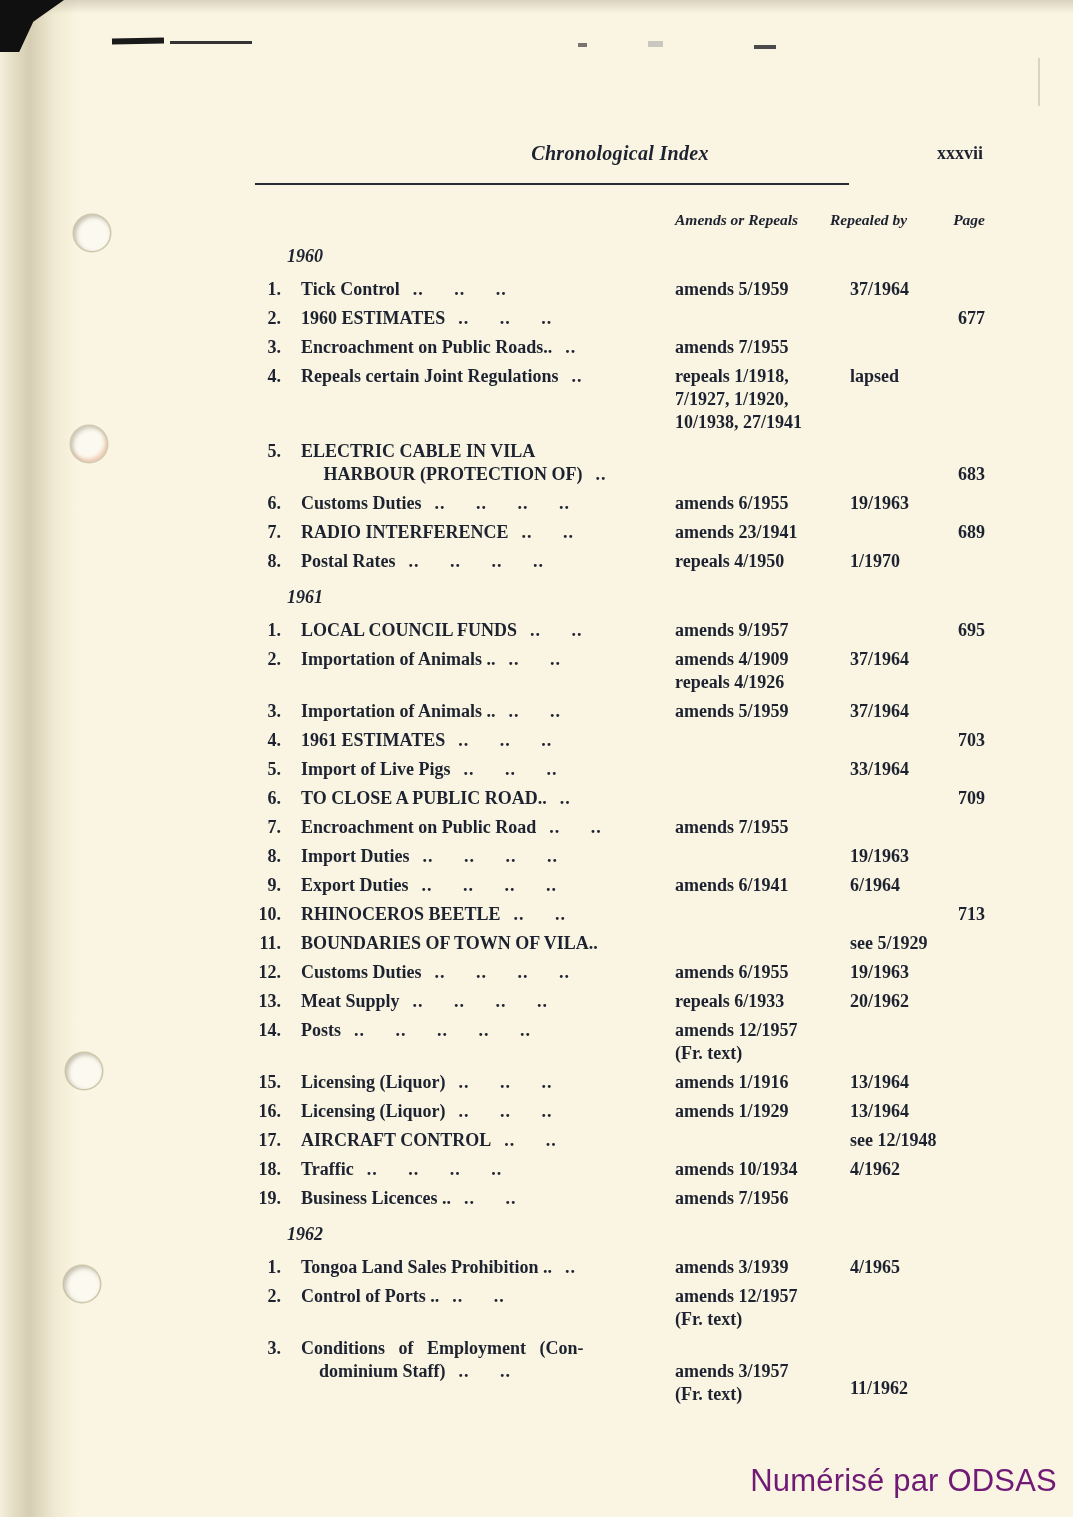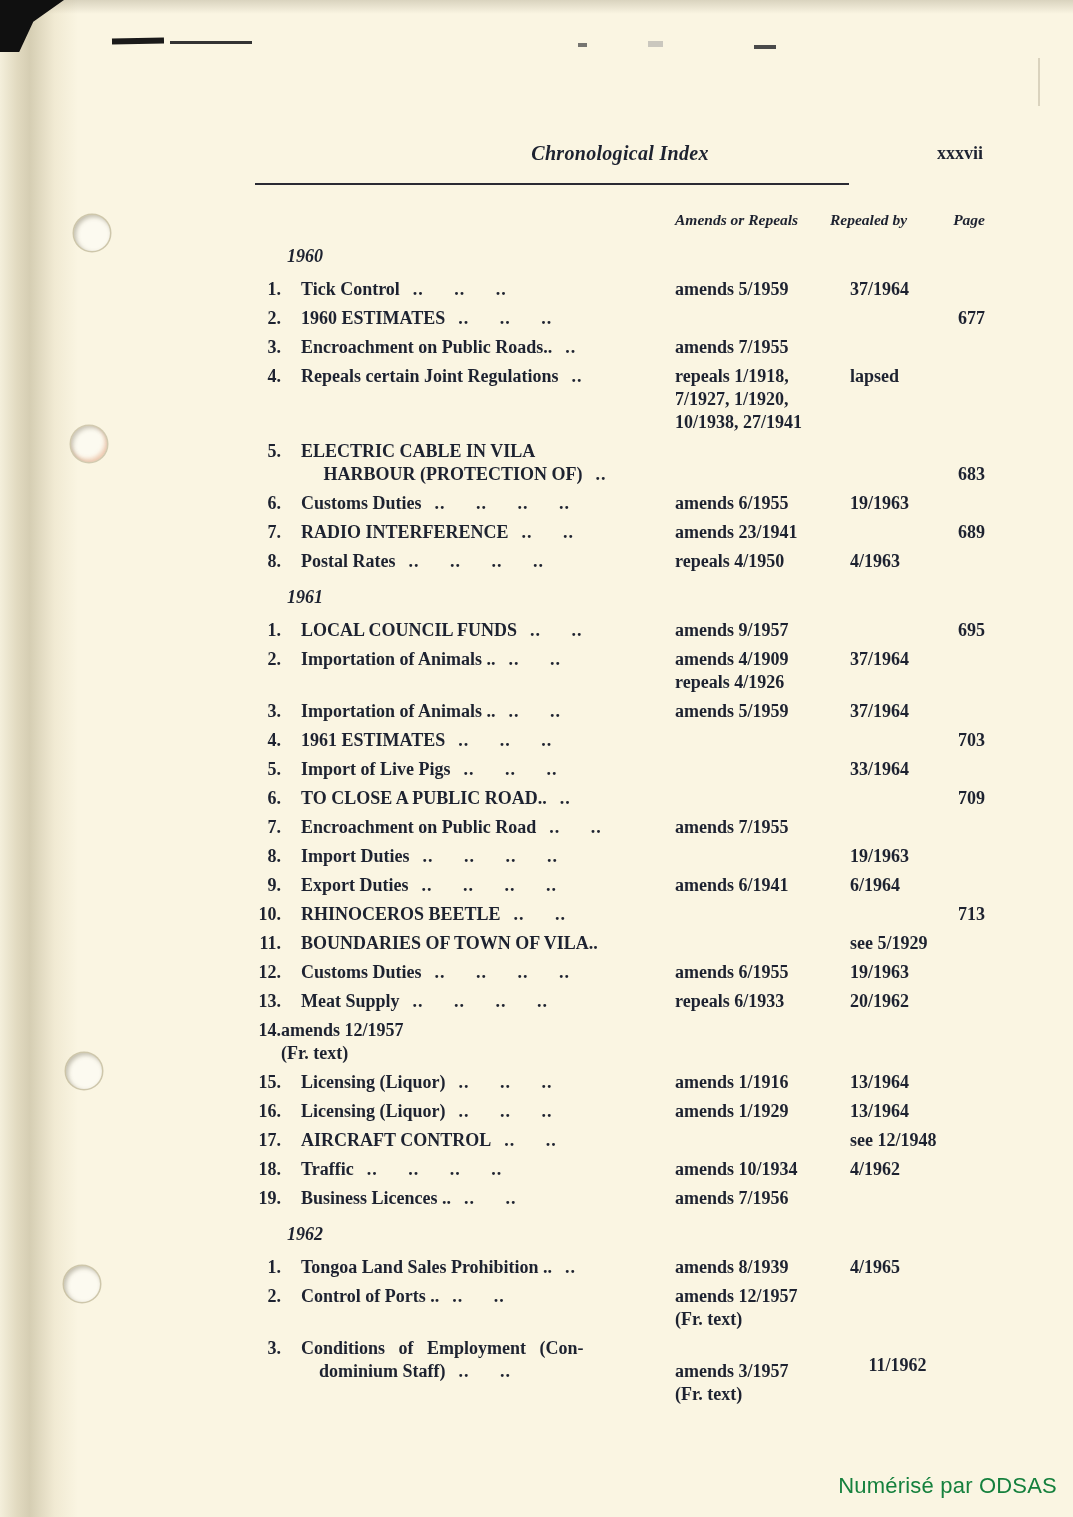--- a/index.html
+++ b/index.html
@@ -52,21 +52,21 @@
   .row { display:flex; align-items:flex-start; margin-bottom:6px; font-size:18px; font-weight:bold; line-height:23px; }
   .c-num { width:26px; text-align:right; flex:none; }
   .c-title { flex:1; margin-left:20px; white-space:pre-line; }
   .dots { margin-left:13px; word-spacing:25px; letter-spacing:1px; }
   .c-amends { width:175px; flex:none; white-space:pre-line; }
   .c-repealed { width:95px; flex:none; white-space:pre-line; }
   .c-page { width:40px; flex:none; text-align:right; white-space:pre-line; }
   .watermark {
     position:absolute; right:16px; bottom:18px;
     font-family:"Liberation Sans","DejaVu Sans",sans-serif;
-    font-size:22px; color:#15803d; letter-spacing:.2px;
+    font-size:31px; color:#701a75; letter-spacing:.2px;
   }
   .faint-line { position:absolute; background:#b9b29a; }
 </style>
 </head>
 <body>
 
 <div class="edge-band"></div>
 <div class="edge-top"></div>
 <div class="corner-blot"></div>
 <div class="artifact" style="left:112px;top:38px;width:52px;height:6px;transform:rotate(-1deg);"></div>
@@ -144,21 +144,21 @@
           <div class="c-num">7.</div>
           <div class="c-title"><span>RADIO INTERFERENCE</span><span class="dots">.. ..</span></div>
           <div class="c-amends">amends 23/1941</div>
           <div class="c-repealed"></div>
           <div class="c-page">689</div>
         </div>
         <div class="row">
           <div class="c-num">8.</div>
           <div class="c-title"><span>Postal Rates</span><span class="dots">.. .. .. ..</span></div>
           <div class="c-amends">repeals 4/1950</div>
-          <div class="c-repealed">4/1963</div>
+          <div class="c-repealed">1/1970</div>
           <div class="c-page"></div>
         </div>
       </div>
       <div class="section">
         <div class="year">1961</div>
         <div class="row">
           <div class="c-num">1.</div>
           <div class="c-title"><span>LOCAL COUNCIL FUNDS</span><span class="dots">.. ..</span></div>
           <div class="c-amends">amends 9/1957</div>
           <div class="c-repealed"></div>
@@ -244,20 +244,21 @@
         </div>
         <div class="row">
           <div class="c-num">13.</div>
           <div class="c-title"><span>Meat Supply</span><span class="dots">.. .. .. ..</span></div>
           <div class="c-amends">repeals 6/1933</div>
           <div class="c-repealed">20/1962</div>
           <div class="c-page"></div>
         </div>
         <div class="row">
           <div class="c-num">14.</div>
+          <div class="c-title"><span>Posts</span><span class="dots">.. .. .. .. ..</span></div>
           <div class="c-amends">amends 12/1957
 (Fr. text)</div>
           <div class="c-repealed"></div>
           <div class="c-page"></div>
         </div>
         <div class="row">
           <div class="c-num">15.</div>
           <div class="c-title"><span>Licensing (Liquor)</span><span class="dots">.. .. ..</span></div>
           <div class="c-amends">amends 1/1916</div>
           <div class="c-repealed">13/1964</div>
@@ -290,38 +291,38 @@
           <div class="c-amends">amends 7/1956</div>
           <div class="c-repealed"></div>
           <div class="c-page"></div>
         </div>
       </div>
       <div class="section">
         <div class="year">1962</div>
         <div class="row">
           <div class="c-num">1.</div>
           <div class="c-title"><span>Tongoa Land Sales Prohibition ..</span><span class="dots">..</span></div>
-          <div class="c-amends">amends 8/1939</div>
+          <div class="c-amends">amends 3/1939</div>
           <div class="c-repealed">4/1965</div>
           <div class="c-page"></div>
         </div>
         <div class="row">
           <div class="c-num">2.</div>
           <div class="c-title"><span>Control of Ports ..</span><span class="dots">.. ..</span></div>
           <div class="c-amends">amends 12/1957
 (Fr. text)</div>
           <div class="c-repealed"></div>
           <div class="c-page"></div>
         </div>
         <div class="row">
           <div class="c-num">3.</div>
           <div class="c-title"><span>Conditions&nbsp;&nbsp;&nbsp;of&nbsp;&nbsp;&nbsp;Employment&nbsp;&nbsp;&nbsp;(Con-
 &nbsp;&nbsp;&nbsp;&nbsp;dominium Staff)</span><span class="dots">.. ..</span></div>
           <div class="c-amends" style="margin-top: 23px;">amends 3/1957
 (Fr. text)</div>
-          <div class="c-repealed" style="margin-top: 17px; text-align: center;">11/1962</div>
+          <div class="c-repealed" style="margin-top: 40px;">11/1962</div>
           <div class="c-page" style="margin-top: 23px;"></div>
         </div>
       </div>
     </div>
 </div>
 
 <div class="watermark">Numérisé par ODSAS</div>
 
 </body></html>

